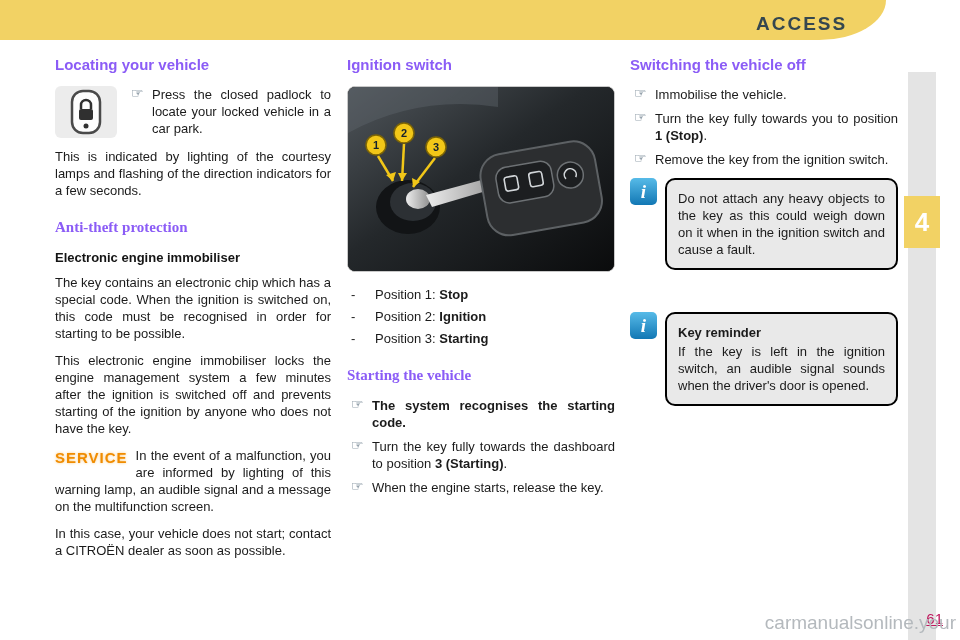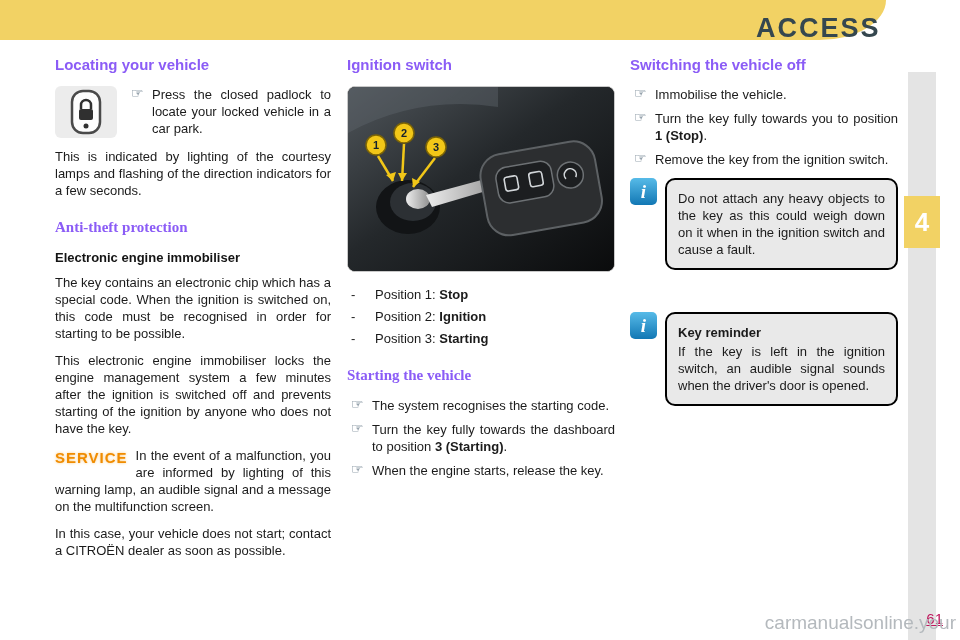--- a/index.html
+++ b/index.html
@@ -14,21 +14,21 @@
 
   
   .header-band {
     position:absolute; top:0; left:0;
     width:886px; height:40px;
     background:#F2D264;
     border-bottom-right-radius:70px 42px;
   }
   .header-title {
     position:absolute; top:13px; left:756px;
-    font-size:27px; font-weight:bold;
+    font-size:19px; font-weight:bold;
     letter-spacing:2px; color:#35474F;
   }
 
   
   .side-strip {
     position:absolute; top:72px; right:24px;
     width:28px; height:568px;
     background:#E4E4E4;
   }
   .chapter-box {
@@ -47,21 +47,21 @@
 
   .h1 {
     font-size:15px; font-weight:bold;
     color:#8b5cf6; margin-bottom:13px;
   }
   .h2 { font-size:13px; font-weight:bold; color:#141414; margin-bottom:8px; }
   .para { text-align:justify; margin-bottom:10px; }
 
   .hand-item { position:relative; padding-left:25px; margin-bottom:7px; text-align:justify; }
   .hand { position:absolute; left:4px; top:-1px; color:#3C5366; font-size:14px; }
-  .sub-line { padding-left:25px; margin:2px 0 7px 0; text-align:justify; }
+  .sub-line { padding-left:25px; margin:2px 0 7px 0; text-align:justify;font-weight:bold; }
 
   
   .icon-row { display:flex; gap:10px; margin-bottom:10px; }
   .pictogram {
     flex:0 0 62px; height:52px;
     background:#ECECEC; border-radius:6px;
     display:flex; align-items:center; justify-content:center;
   }
   .icon-row .hand-item { flex:1; margin-bottom:0; }
 

